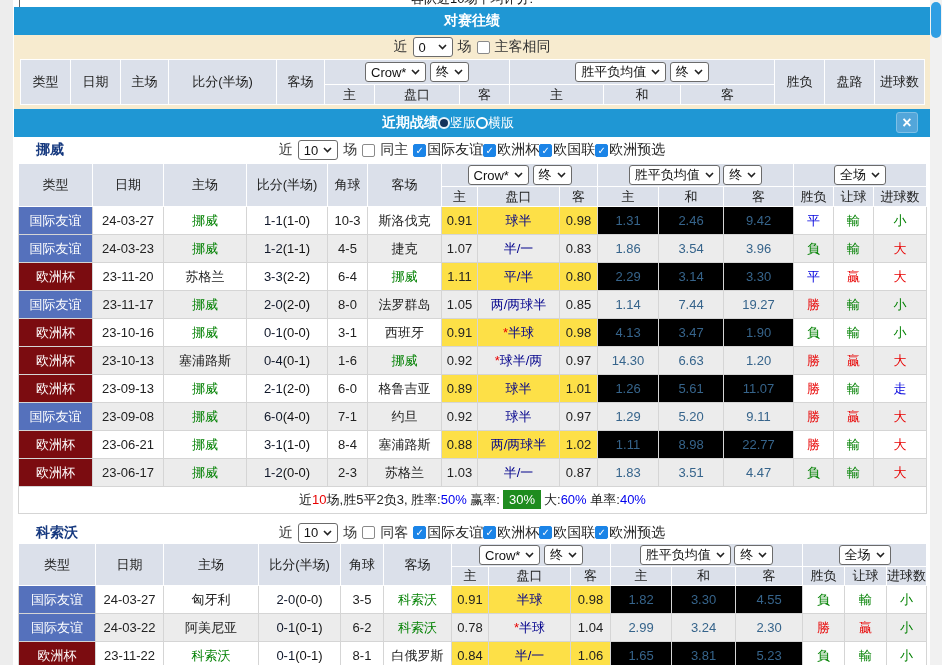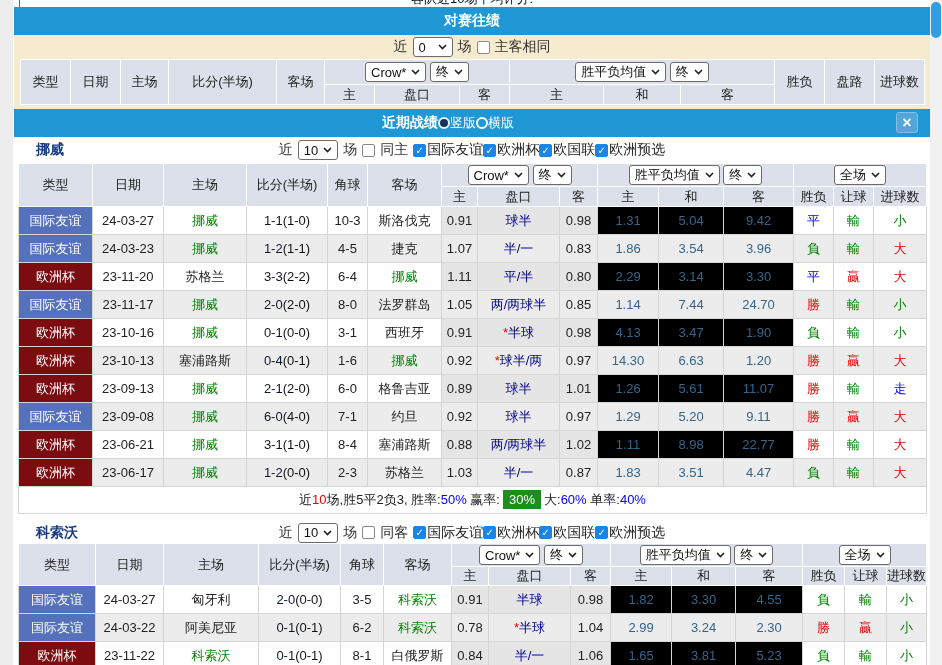--- a/index.html
+++ b/index.html
@@ -40,21 +40,21 @@
 .radio-off{border:2px solid #fff;background:transparent}
 .radio-lbl{font-size:13px;font-weight:normal}
 .close-btn{position:absolute;right:12px;top:3px;width:22px;height:21px;background:#53a6da;border:1px solid #7fc0e6;border-radius:3px;color:#fff;display:flex;align-items:center;justify-content:center;font-size:16px;font-weight:bold;cursor:pointer}
 .team-head{position:relative;height:26px;display:flex;align-items:center}
 .team-head.small{height:21px}
 .team-name{position:absolute;left:18px;font-weight:bold;font-size:14px;color:#16397f}
 .team-controls{width:100%;display:flex;align-items:center;justify-content:center;gap:5px;font-size:14px;color:#333}
 .section{padding:0 4px}
 .gap8{height:8px}
 
-tr.odd td.crow{background:#e5e5e5}
+tr.odd td.crow{background:#fde047}
 tr.odd td.avg{background:#000000}
 tr.even td{background:#ececec}
 td.lg{padding:0}
 .badge{width:100%;height:100%;display:flex;align-items:center;justify-content:center;color:#fff;font-size:13px}
 .badge.blue{background:#5571bc}
 .badge.maroon{background:#7b0c10}
 .team-green{color:#008000}
 .score-main{color:#0f172a}
 .score-half{color:#111}
 td.hc{color:#00008b}
@@ -295,21 +295,21 @@
               </td>
               <td>24-03-27</td>
               <td class="team-green">挪威</td>
               <td><span class="score-main">1-1</span><span class="score-half">(1-0)</span></td>
               <td>10-3</td>
               <td>斯洛伐克</td>
               <td class="crow">0.91</td>
               <td class="crow hc"><span>球半</span></td>
               <td class="crow">0.98</td>
               <td class="avg">1.31</td>
-              <td class="avg">5.04</td>
+              <td class="avg">2.46</td>
               <td class="avg">9.42</td>
               <td class="c-blue">平</td>
               <td class="c-green">輸</td>
               <td class="c-green">小</td>
             </tr>
             <tr class="even">
               <td class="lg">
                 <div class="badge blue">国际友谊</div>
               </td>
               <td>24-03-23</td>
@@ -353,21 +353,21 @@
               <td>23-11-17</td>
               <td class="team-green">挪威</td>
               <td><span class="score-main">2-0</span><span class="score-half">(2-0)</span></td>
               <td>8-0</td>
               <td>法罗群岛</td>
               <td class="crow">1.05</td>
               <td class="crow hc"><span>两/两球半</span></td>
               <td class="crow">0.85</td>
               <td class="avg">1.14</td>
               <td class="avg">7.44</td>
-              <td class="avg">24.70</td>
+              <td class="avg">19.27</td>
               <td class="c-red">勝</td>
               <td class="c-green">輸</td>
               <td class="c-green">小</td>
             </tr>
             <tr class="odd">
               <td class="lg">
                 <div class="badge maroon">欧洲杯</div>
               </td>
               <td>23-10-16</td>
               <td class="team-green">挪威</td>

